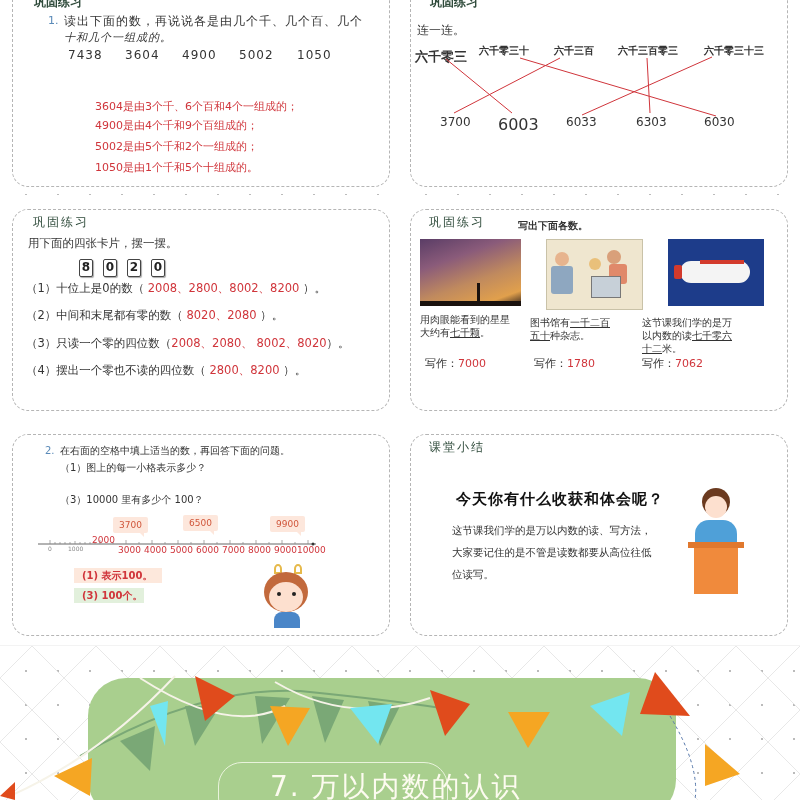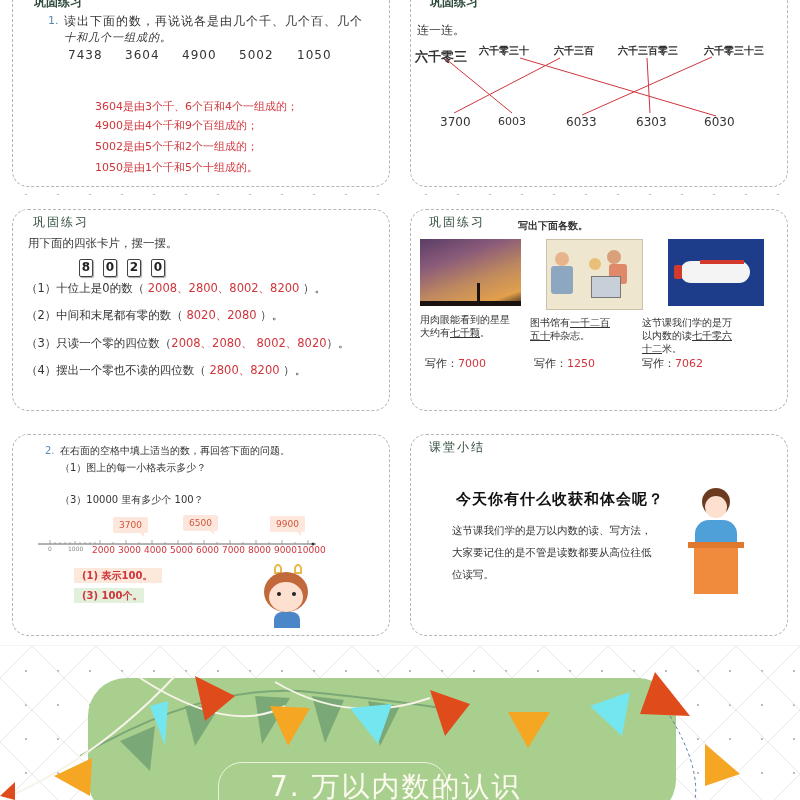--- a/index.html
+++ b/index.html
@@ -90,21 +90,21 @@
   <svg class="abs" style="left:0; top:0;" width="400" height="195">
     <g stroke="#d0353b" stroke-width="1" fill="none">
       <line x1="46" y1="59" x2="112" y2="113"></line>
       <line x1="160" y1="58" x2="54" y2="113"></line>
       <line x1="120" y1="58" x2="316" y2="116"></line>
       <line x1="247" y1="58" x2="250" y2="113"></line>
       <line x1="312" y1="57" x2="182" y2="115"></line>
     </g>
   </svg>
   <div class="abs dark" style="left:40px; top:115px; font-size:12px;">3700</div>
-  <div class="abs dark" style="left:98px; top:115px; font-size:11px;">6003</div>
+  <div class="abs dark" style="left:98px; top:115px; font-size:16px;">6003</div>
   <div class="abs dark" style="left:166px; top:115px; font-size:12px;">6033</div>
   <div class="abs dark" style="left:236px; top:115px; font-size:12px;">6303</div>
   <div class="abs dark" style="left:304px; top:115px; font-size:12px;">6030</div>
 </div>
 
 <div class="slide" id="s3">
   <div class="panel" style="left:12px; top:14px; width:378px; height:202px;"></div>
   <div class="panel-title" style="left:33px; top:19px;">巩固练习</div>
   <div class="abs dark" style="left:28px; top:41px; font-size:11.5px;">用下面的四张卡片，摆一摆。</div>
   <div class="abs" style="left:79px; top:61px;">
@@ -156,21 +156,21 @@
     <span>图书馆有</span><span class="u">一千二百五十</span><span>种杂志。</span>
   </div>
   <div class="abs dark" style="left:242px; top:121px; font-size:10px; line-height:13px; white-space:normal; width:92px;">
     <span>这节课我们学的是万以内数的读</span><span class="u">七千零六十二</span><span>米。</span>
   </div>
 
   <div class="abs" style="left:25px; top:161px; font-size:11px;">
     <span class="dark">写作：</span><span class="red">7000</span>
   </div>
   <div class="abs" style="left:134px; top:161px; font-size:11px;">
-    <span class="dark">写作：</span><span class="red">1250</span>
+    <span class="dark">写作：</span><span class="red">1780</span>
   </div>
   <div class="abs" style="left:242px; top:161px; font-size:11px;">
     <span class="dark">写作：</span><span class="red">7062</span>
   </div>
 </div>
 
 <div class="slide" id="s5">
   <div class="panel" style="left:12px; top:14px; width:378px; height:202px;"></div>
   <div class="abs blue" style="left:45px; top:25px; font-size:10px;">2.</div>
   <div class="abs dark" style="left:60px; top:24px; font-size:10px;">在右面的空格中填上适当的数，再回答下面的问题。</div>
@@ -209,21 +209,21 @@
         <line x1="191" y1="122" x2="191" y2="124"></line>
         <line x1="217" y1="122" x2="217" y2="124"></line>
         <line x1="243" y1="122" x2="243" y2="124"></line>
         <line x1="269" y1="122" x2="269" y2="124"></line>
         <line x1="295" y1="122" x2="295" y2="124"></line>
     </g>
     <circle cx="313" cy="124" r="1.5" fill="#333"></circle>
   </svg>
   <div class="abs" style="left:48px; top:125px; font-size:6px; color:#888;">0</div>
   <div class="abs" style="left:68px; top:125px; font-size:6px; color:#888;">1000</div>
-  <div class="ticklabel" style="left:92px; top:125px;">2000</div>
+  <div class="ticklabel" style="left:92px; top:115px;">2000</div>
   <div class="ticklabel" style="left:118px; top:125px;">3000</div>
   <div class="ticklabel" style="left:144px; top:125px;">4000</div>
   <div class="ticklabel" style="left:170px; top:125px;">5000</div>
   <div class="ticklabel" style="left:196px; top:125px;">6000</div>
   <div class="ticklabel" style="left:222px; top:125px;">7000</div>
   <div class="ticklabel" style="left:248px; top:125px;">8000</div>
   <div class="ticklabel" style="left:274px; top:125px;">9000</div>
   <div class="ticklabel" style="left:297px; top:125px;">10000</div>
 
   <div class="abs" style="left:74px; top:148px; width:88px; height:15px; background:#fde8dc; color:#d0353b; font-size:10px; font-weight:bold; padding-left:8px; line-height:15px;">(1) 表示100。</div>

